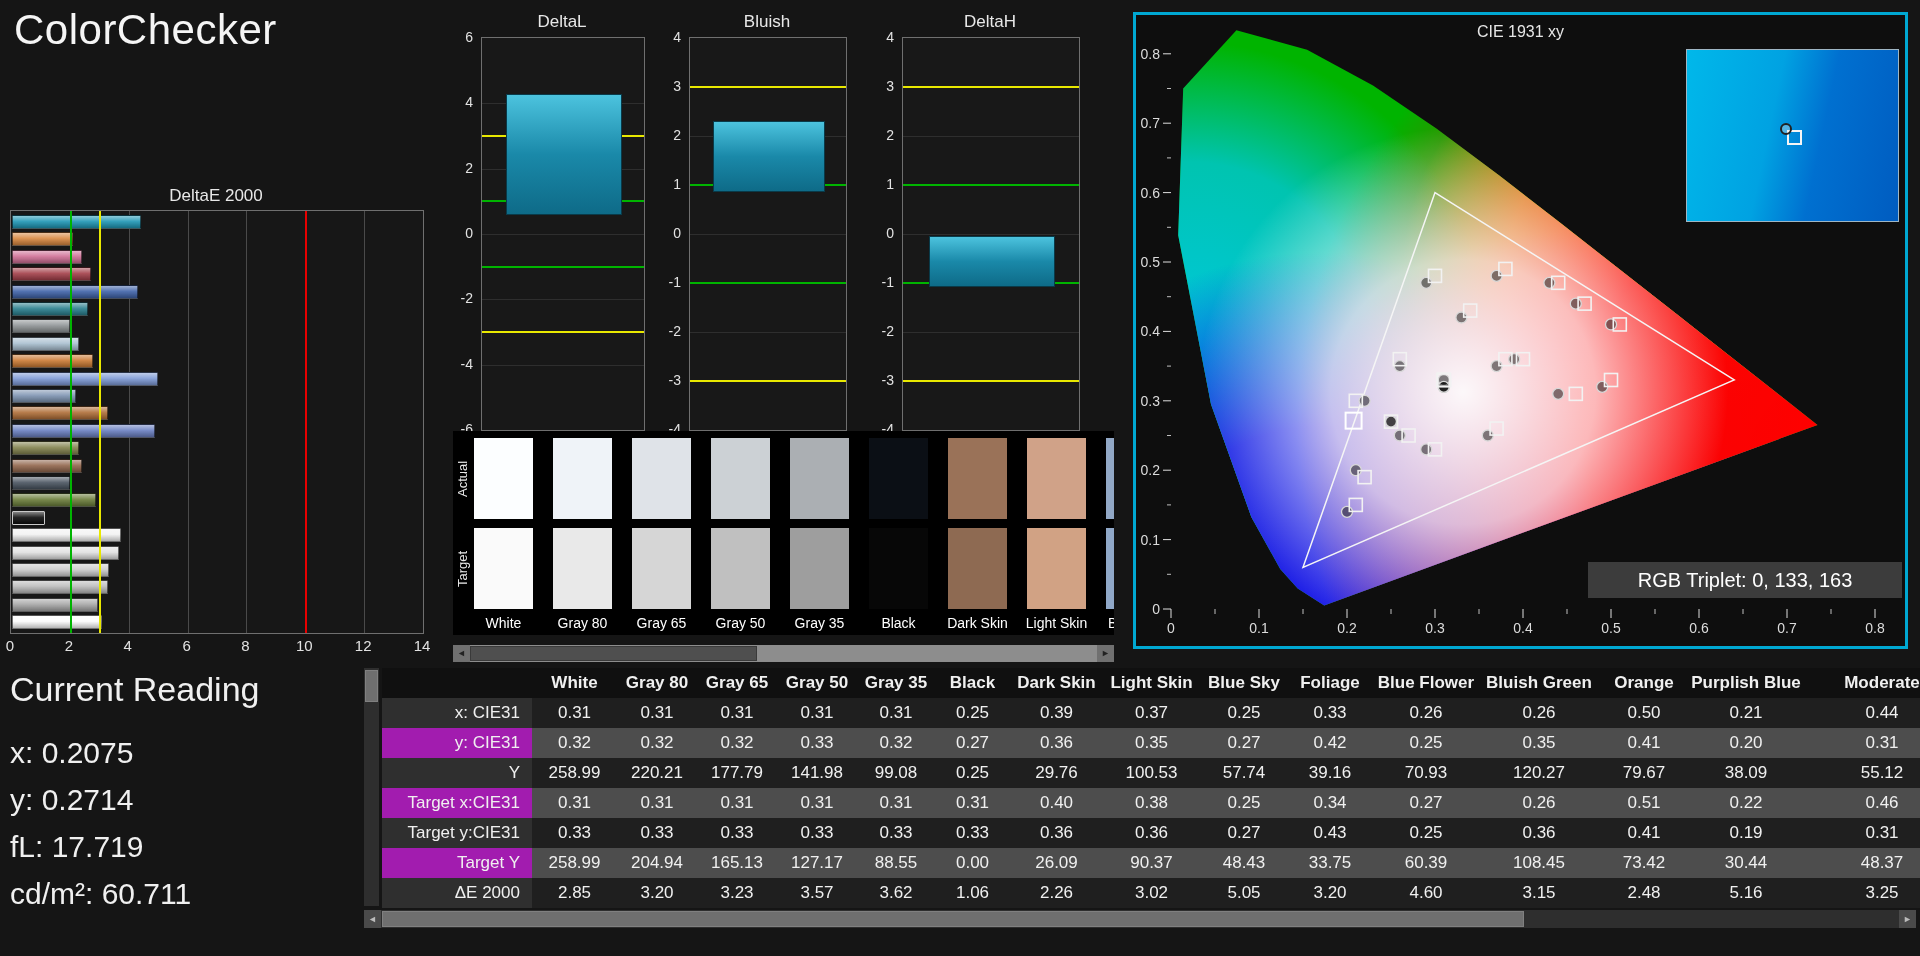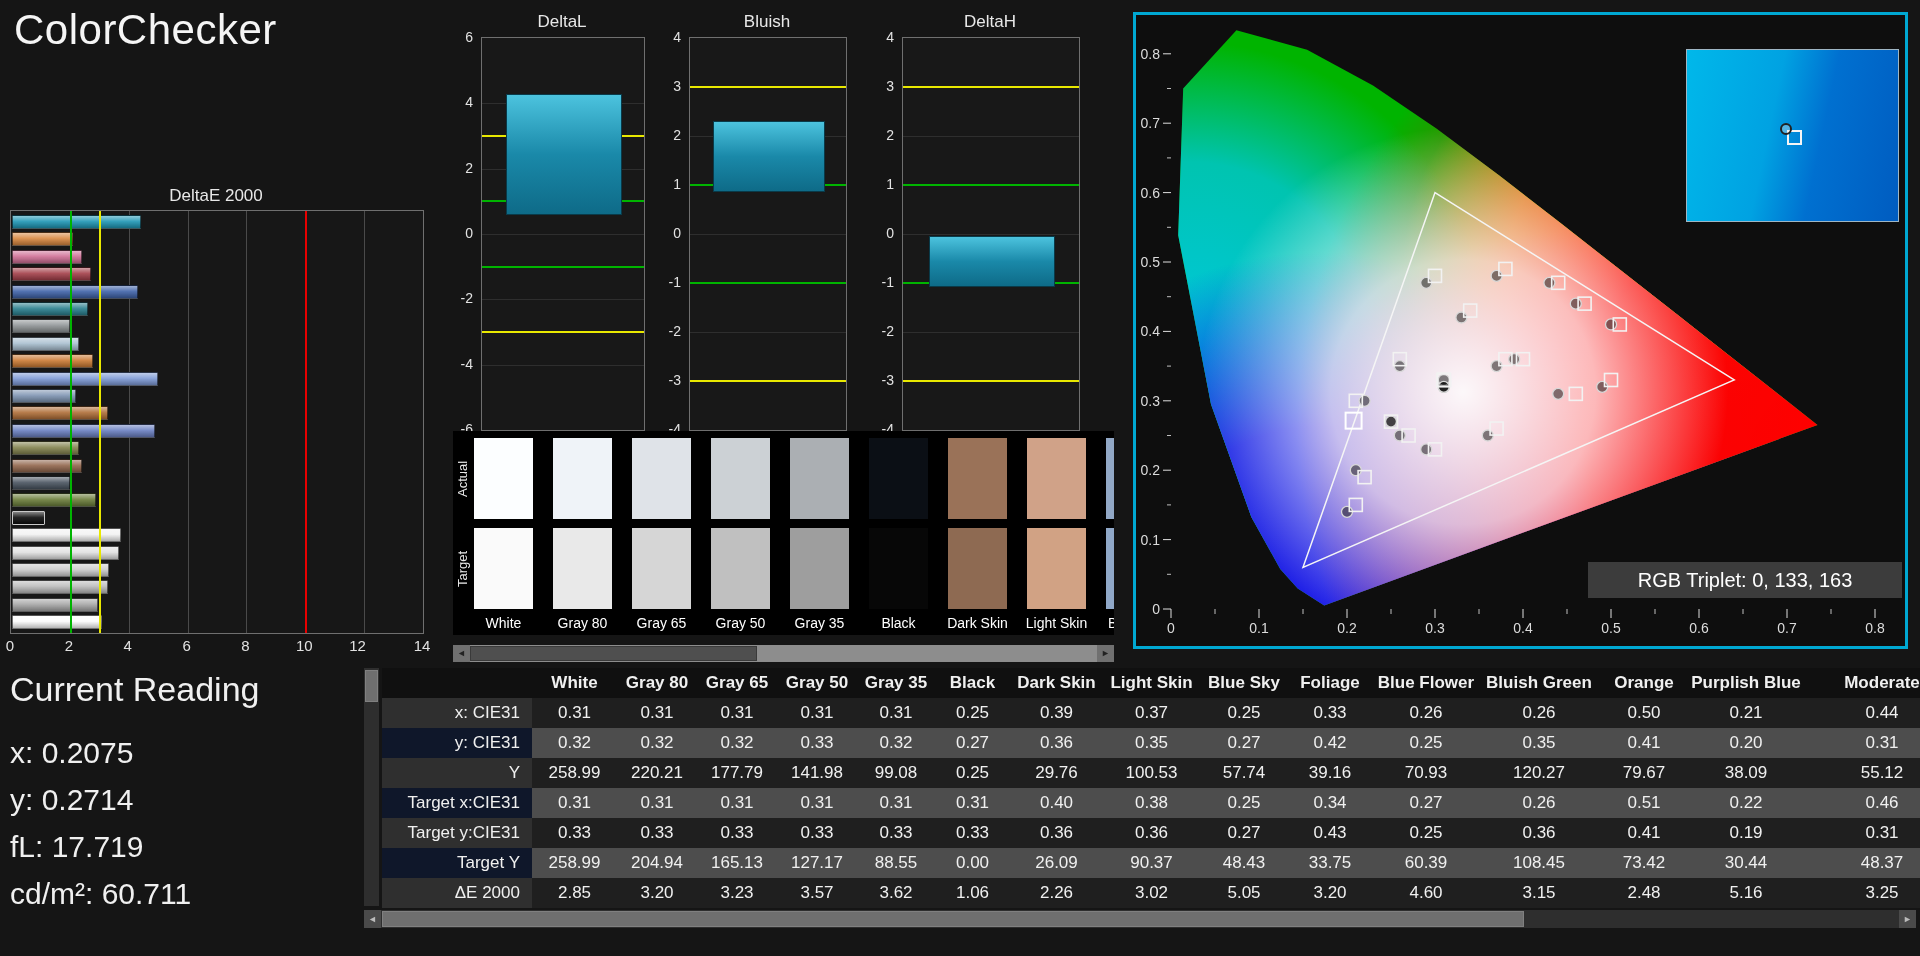--- a/index.html
+++ b/index.html
@@ -61,21 +61,21 @@
              text-align:center;background:#3c3c3c;font-size:20px;color:#fff;}
   
   #bottom-table{left:382px;top:668px;}
   .trow{white-space:nowrap;height:30px;line-height:30px;font-size:17px;}
   .tcell{display:inline-block;vertical-align:top;text-align:center;height:30px;overflow:hidden;}
   .tlabel{text-align:right;padding-right:12px;box-sizing:border-box;}
   .thead{background:#101010;font-weight:bold;}
   .trow.odd{background:#1f1f1f;}
   .trow.even{background:#4d4d4d;}
   .trow.odd .tlabel{background:#2f2f2f;}
-  .trow.even .tlabel{background:#0f172a;}
+  .trow.even .tlabel{background:#a21caf;}
 </style>
 </head>
 <body>
 
 <div class="screen">
 
   <div class="abs title">ColorChecker</div>
 
   <div class="abs chart-title" id="deltae-title">DeltaE 2000</div>
   <div class="abs plotframe" id="deltae-plot">
@@ -114,21 +114,21 @@
       <div class="vline" style="left: 88.2857px; width: 2px; background: rgb(232, 232, 0);"></div>
       <div class="vline" style="left: 294.286px; width: 2px; background: rgb(232, 0, 0);"></div>
     </div>
   <div class="abs" id="deltae-xlabels">
       <div class="tick" style="left: -14px; width: 28px; text-align: center; font-size: 15px;">0</div>
       <div class="tick" style="left: 44.8571px; width: 28px; text-align: center; font-size: 15px;">2</div>
       <div class="tick" style="left: 103.714px; width: 28px; text-align: center; font-size: 15px;">4</div>
       <div class="tick" style="left: 162.571px; width: 28px; text-align: center; font-size: 15px;">6</div>
       <div class="tick" style="left: 221.429px; width: 28px; text-align: center; font-size: 15px;">8</div>
       <div class="tick" style="left: 280.286px; width: 28px; text-align: center; font-size: 15px;">10</div>
-      <div class="tick" style="left: 339.143px; width: 28px; text-align: left; font-size: 15px;">12</div>
+      <div class="tick" style="left: 339.143px; width: 28px; text-align: center; font-size: 15px;">12</div>
       <div class="tick" style="left: 398px; width: 28px; text-align: center; font-size: 15px;">14</div>
     </div>
 
   <div class="abs cr-title">Current Reading</div>
   <div class="abs cr-line" style="top:736px;">x: 0.2075</div>
   <div class="abs cr-line" style="top:783px;">y: 0.2714</div>
   <div class="abs cr-line" style="top:830px;">fL: 17.719</div>
   <div class="abs cr-line" style="top:877px;">cd/m²: 60.711</div>
 
   <div class="abs chart-title" id="deltal-title">DeltaL</div>
@@ -393,20 +393,21 @@
             <circle cx="413.4" cy="267.82" r="5.5" fill="rgba(25,25,25,0.55)" stroke="#d8d8d8" stroke-width="1.3"></circle>
             <rect x="415.7" y="261.32" width="13" height="13" fill="none" stroke="#f2f2f2" stroke-width="1.6"></rect>
             <circle cx="351.8" cy="420.5" r="5.5" fill="rgba(25,25,25,0.55)" stroke="#d8d8d8" stroke-width="1.3"></circle>
             <rect x="354.1" y="407.06" width="13" height="13" fill="none" stroke="#f2f2f2" stroke-width="1.6"></rect>
             <circle cx="228.6" cy="385.8" r="5.5" fill="rgba(25,25,25,0.55)" stroke="#d8d8d8" stroke-width="1.3"></circle>
             <rect x="213.29999999999998" y="379.3" width="13" height="13" fill="none" stroke="#f2f2f2" stroke-width="1.6"></rect>
             <rect x="209.6" y="397.64840000000004" width="16" height="16" fill="none" stroke="#ffffff" stroke-width="2"></rect>
           </g>
         </g>
     </svg>
+    <div class="cie-title">CIE 1931 xy</div>
     <div class="cie-inset">
       <div class="inset-square"></div>
       <div class="inset-circle"></div>
     </div>
     <div class="rgb-label">RGB Triplet: 0, 133, 163</div>
   </div>
 
   <div class="abs" id="bottom-table">
       <div class="trow thead"><span class="tcell tlabel" style="width: 150px;"></span><span class="tcell" style="width: 85px;">White</span><span class="tcell" style="width: 80px;">Gray 80</span><span class="tcell" style="width: 80px;">Gray 65</span><span class="tcell" style="width: 80px;">Gray 50</span><span class="tcell" style="width: 78px;">Gray 35</span><span class="tcell" style="width: 75px;">Black</span><span class="tcell" style="width: 93px;">Dark Skin</span><span class="tcell" style="width: 97px;">Light Skin</span><span class="tcell" style="width: 88px;">Blue Sky</span><span class="tcell" style="width: 84px;">Foliage</span><span class="tcell" style="width: 108px;">Blue Flower</span><span class="tcell" style="width: 118px;">Bluish Green</span><span class="tcell" style="width: 92px;">Orange</span><span class="tcell" style="width: 112px;">Purplish Blue</span><span class="tcell" style="width: 160px;">Moderate</span></div>
       <div class="trow odd"><span class="tcell tlabel" style="width: 150px;">x: CIE31</span><span class="tcell" style="width: 85px;">0.31</span><span class="tcell" style="width: 80px;">0.31</span><span class="tcell" style="width: 80px;">0.31</span><span class="tcell" style="width: 80px;">0.31</span><span class="tcell" style="width: 78px;">0.31</span><span class="tcell" style="width: 75px;">0.25</span><span class="tcell" style="width: 93px;">0.39</span><span class="tcell" style="width: 97px;">0.37</span><span class="tcell" style="width: 88px;">0.25</span><span class="tcell" style="width: 84px;">0.33</span><span class="tcell" style="width: 108px;">0.26</span><span class="tcell" style="width: 118px;">0.26</span><span class="tcell" style="width: 92px;">0.50</span><span class="tcell" style="width: 112px;">0.21</span><span class="tcell" style="width: 160px;">0.44</span></div>

